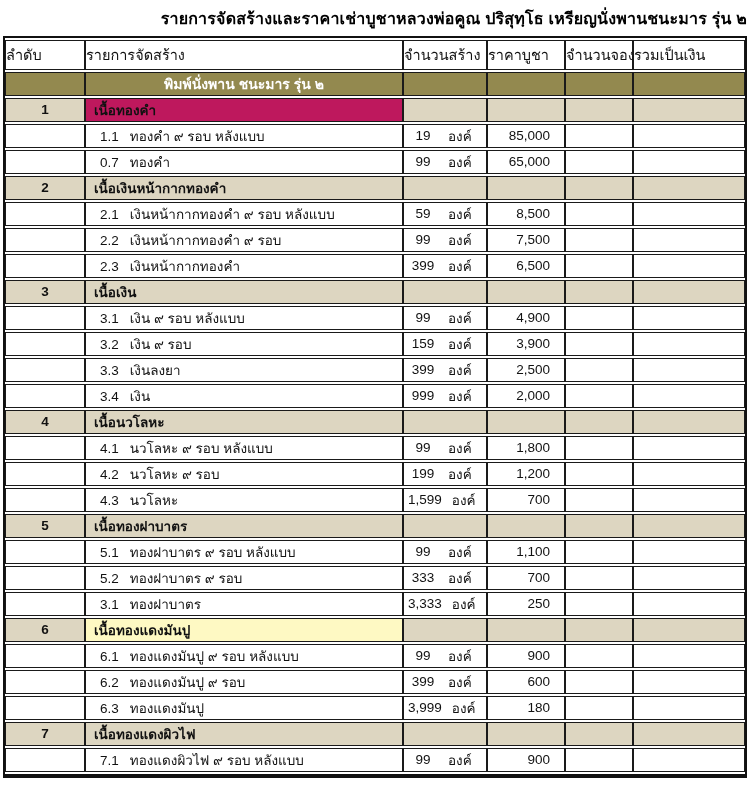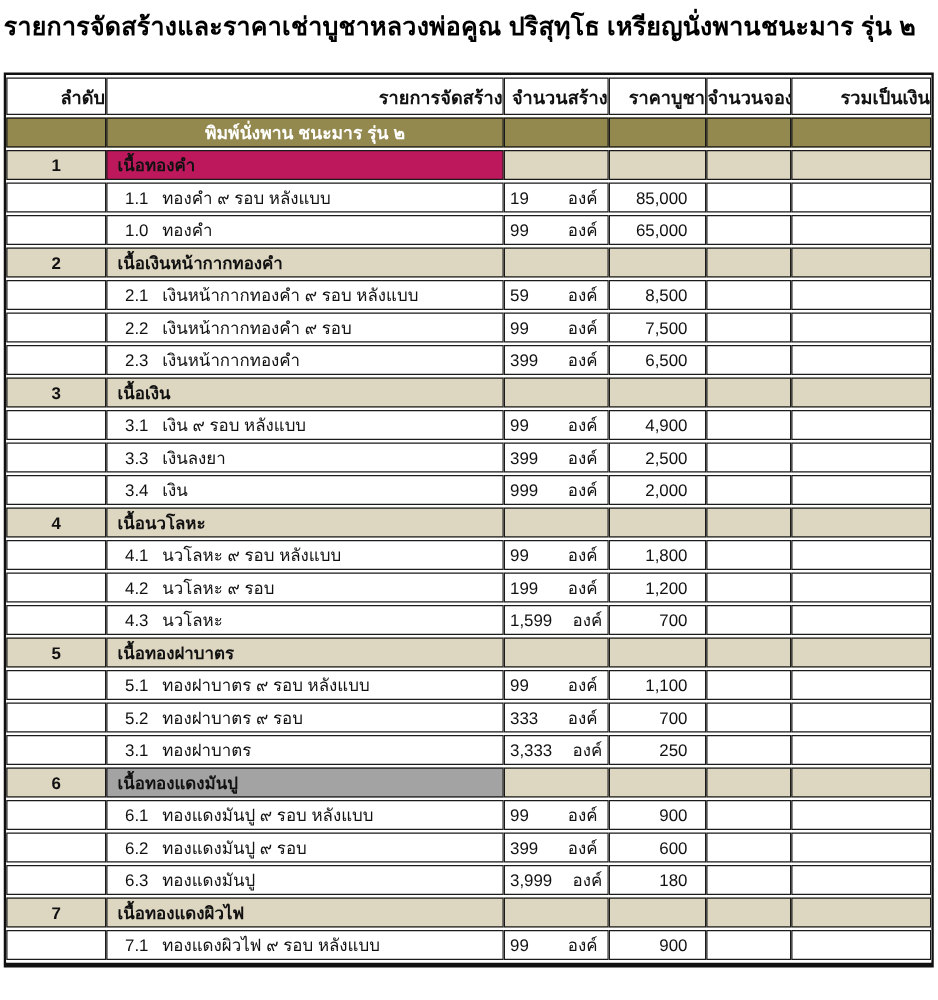--- a/index.html
+++ b/index.html
@@ -5,25 +5,25 @@
   * { margin: 0; padding: 0; box-sizing: border-box; }
   html, body {
     width: 750px; height: 800px;
     background: #ffffff;
     font-family: "Liberation Sans", "DejaVu Sans", sans-serif;
     color: #111;
     overflow: hidden;
   }
   .page { width: 750px; height: 800px; padding: 6px 3px 0 3px; }
   .title {
-    text-align: left;
+    text-align: right;
     font-weight: bold;
-    font-size: 20px;
+    font-size: 16px;
     line-height: 1.6;
-    margin-bottom: 20px;
+    margin-bottom: 4px;
     color: #000;
     letter-spacing: 0.2px;
   }
   .table-wrap {
     border: 2px solid #111;
     border-bottom-width: 4px;
     background: #ffffff;
   }
   table.price-table {
     width: 100%;
@@ -34,40 +34,40 @@
   }
   td, th {
     border: 1px solid #1a1a1a;
     font-size: 13.5px;
     vertical-align: middle;
     overflow: hidden;
     white-space: nowrap;
   }
   tr.header-row th {
     height: 30px;
-    font-weight: bold;
+    font-weight: normal;
     font-size: 14.5px;
     background: #ffffff;
-    text-align: right;
+    text-align: left;
   }
   tr.band-row td {
     height: 24px;
     font-weight: bold;
     text-align: center;
     font-size: 14px;
   }
   tr.section-row td { height: 21px; font-weight: bold; }
   tr.item-row td { height: 21px; background: #ffffff; }
   td.no-cell { text-align: center; }
   td.desc-cell { padding-left: 8px; }
   td.item-desc { padding-left: 14px; font-weight: normal; }
   .item-code { display: inline-block; min-width: 26px; }
   .qty-flex { display: flex; align-items: center; padding: 0 8px 0 4px; }
-  .qty-num { flex: 1 1 auto; text-align: left; padding-right: 10px; }
-  .qty-unit { flex: 0 0 30px; text-align: right; }
+  .qty-num { flex: 1 1 auto; text-align: center; padding-right: 10px; }
+  .qty-unit { flex: 0 0 30px; text-align: left; }
   td.price-cell { text-align: right; padding-right: 14px; }
 </style>
 </head>
 <body>
 
 <div class="page">
   <div class="title">รายการจัดสร้างและราคาเช่าบูชาหลวงพ่อคูณ ปริสุทฺโธ  เหรียญนั่งพานชนะมาร รุ่น ๒</div>
   <div class="table-wrap">
     <table class="price-table">
       <colgroup>
@@ -113,21 +113,21 @@
                 <span class="qty-num">19</span>
                 <span class="qty-unit">องค์</span>
               </div>
             </td>
             <td class="price-cell">85,000</td>
             <td></td>
             <td></td>
           </tr>
           <tr class="item-row">
             <td class="no-cell"></td>
-            <td class="item-desc"><span class="item-code">1.0</span> ทองคำ</td>
+            <td class="item-desc"><span class="item-code">0.7</span> ทองคำ</td>
             <td>
               <div class="qty-flex">
                 <span class="qty-num">99</span>
                 <span class="qty-unit">องค์</span>
               </div>
             </td>
             <td class="price-cell">65,000</td>
             <td></td>
             <td></td>
           </tr>
@@ -194,20 +194,33 @@
                 <span class="qty-num">99</span>
                 <span class="qty-unit">องค์</span>
               </div>
             </td>
             <td class="price-cell">4,900</td>
             <td></td>
             <td></td>
           </tr>
           <tr class="item-row">
             <td class="no-cell"></td>
+            <td class="item-desc"><span class="item-code">3.2</span> เงิน ๙ รอบ</td>
+            <td>
+              <div class="qty-flex">
+                <span class="qty-num">159</span>
+                <span class="qty-unit">องค์</span>
+              </div>
+            </td>
+            <td class="price-cell">3,900</td>
+            <td></td>
+            <td></td>
+          </tr>
+          <tr class="item-row">
+            <td class="no-cell"></td>
             <td class="item-desc"><span class="item-code">3.3</span> เงินลงยา</td>
             <td>
               <div class="qty-flex">
                 <span class="qty-num">399</span>
                 <span class="qty-unit">องค์</span>
               </div>
             </td>
             <td class="price-cell">2,500</td>
             <td></td>
             <td></td>
@@ -314,21 +327,21 @@
                 <span class="qty-num">3,333</span>
                 <span class="qty-unit">องค์</span>
               </div>
             </td>
             <td class="price-cell">250</td>
             <td></td>
             <td></td>
           </tr>
           <tr class="section-row">
             <td class="no-cell" style="background: rgb(221, 214, 193);">6</td>
-            <td class="desc-cell" style="background: #a3a3a3;">เนื้อทองแดงมันปู</td>
+            <td class="desc-cell" style="background: #fef9c3;">เนื้อทองแดงมันปู</td>
             <td style="background: rgb(221, 214, 193);"></td>
             <td style="background: rgb(221, 214, 193);"></td>
             <td style="background: rgb(221, 214, 193);"></td>
             <td style="background: rgb(221, 214, 193);"></td>
           </tr>
           <tr class="item-row">
             <td class="no-cell"></td>
             <td class="item-desc"><span class="item-code">6.1</span> ทองแดงมันปู ๙ รอบ หลังแบบ</td>
             <td>
               <div class="qty-flex">

